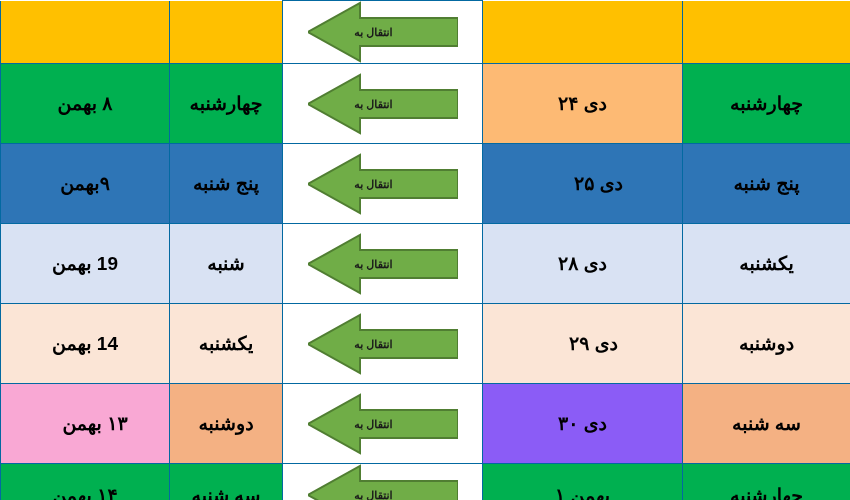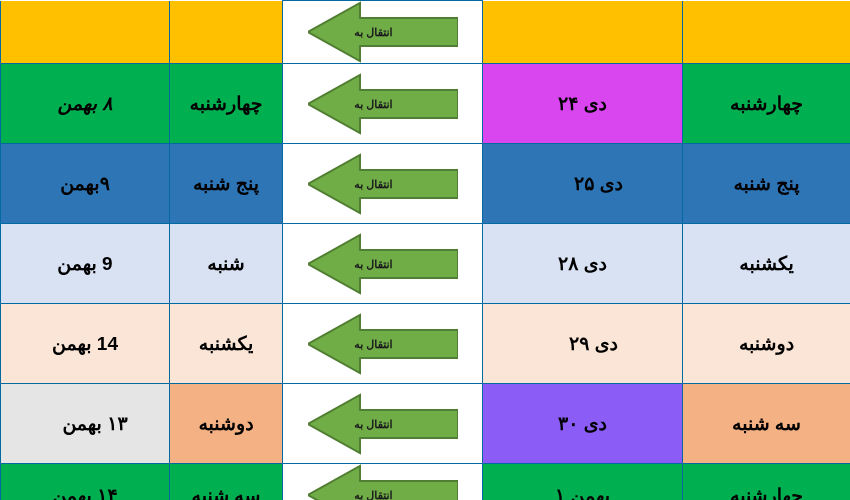--- a/index.html
+++ b/index.html
@@ -97,31 +97,31 @@
           </svg>
           <span class="arrow-label">انتقال به</span>
         </div>
       </td>
       <td style="background:#FFC000;border-top:none;"></td>
       <td style="background:#FFC000;border-top:none;"></td>
     </tr>
 
     <tr>
       <td style="background:#00B050;">چهارشنبه</td>
-      <td style="background:#d946ef;">دی ۲۴</td>
+      <td style="background:#fdba74;">دی ۲۴</td>
       <td class="arrow-cell">
         <div class="arrow-wrap">
           <svg class="arrow-svg" viewBox="0 0 150 62" preserveAspectRatio="none">
             <polygon points="0,17 98,17 98,2 150,31 98,60 98,45 0,45" fill="#70AD47" stroke="#507E32" stroke-width="2" transform="scale(-1,1) translate(-150,0)"></polygon>
           </svg>
           <span class="arrow-label">انتقال به</span>
         </div>
       </td>
       <td style="background:#00B050;">چهارشنبه</td>
-      <td style="background:#00B050;font-style:italic;">۸ بهمن</td>
+      <td style="background:#00B050;">۸ بهمن</td>
     </tr>
 
     <tr>
       <td style="background:#2E75B6;">پنج شنبه</td>
       <td style="background:#2E75B6;padding-left:32px;">دی ۲۵</td>
       <td class="arrow-cell">
         <div class="arrow-wrap">
           <svg class="arrow-svg" viewBox="0 0 150 62" preserveAspectRatio="none">
             <polygon points="0,17 98,17 98,2 150,31 98,60 98,45 0,45" fill="#70AD47" stroke="#507E32" stroke-width="2" transform="scale(-1,1) translate(-150,0)"></polygon>
           </svg>
@@ -137,21 +137,21 @@
       <td style="background:#D9E2F3;">دی ۲۸</td>
       <td class="arrow-cell">
         <div class="arrow-wrap">
           <svg class="arrow-svg" viewBox="0 0 150 62" preserveAspectRatio="none">
             <polygon points="0,17 98,17 98,2 150,31 98,60 98,45 0,45" fill="#70AD47" stroke="#507E32" stroke-width="2" transform="scale(-1,1) translate(-150,0)"></polygon>
           </svg>
           <span class="arrow-label">انتقال به</span>
         </div>
       </td>
       <td style="background:#D9E2F3;">شنبه</td>
-      <td style="background:#D9E2F3;">9 بهمن</td>
+      <td style="background:#D9E2F3;">19 بهمن</td>
     </tr>
 
     <tr>
       <td style="background:#FBE5D6;">دوشنبه</td>
       <td style="background:#FBE5D6;padding-left:22px;">دی ۲۹</td>
       <td class="arrow-cell">
         <div class="arrow-wrap">
           <svg class="arrow-svg" viewBox="0 0 150 62" preserveAspectRatio="none">
             <polygon points="0,17 98,17 98,2 150,31 98,60 98,45 0,45" fill="#70AD47" stroke="#507E32" stroke-width="2" transform="scale(-1,1) translate(-150,0)"></polygon>
           </svg>
@@ -167,21 +167,21 @@
       <td style="background:#8b5cf6;">دی ۳۰</td>
       <td class="arrow-cell">
         <div class="arrow-wrap">
           <svg class="arrow-svg" viewBox="0 0 150 62" preserveAspectRatio="none">
             <polygon points="0,17 98,17 98,2 150,31 98,60 98,45 0,45" fill="#70AD47" stroke="#507E32" stroke-width="2" transform="scale(-1,1) translate(-150,0)"></polygon>
           </svg>
           <span class="arrow-label">انتقال به</span>
         </div>
       </td>
       <td style="background:#F4B183;">دوشنبه</td>
-      <td style="background:#e5e5e5;padding-left:20px;">۱۳ بهمن</td>
+      <td style="background:#f9a8d4;padding-left:20px;">۱۳ بهمن</td>
     </tr>
 
     <tr style="height:52px;">
       <td style="background:#00B050;border-bottom:none;">چهارشنبه</td>
       <td style="background:#00B050;border-bottom:none;">بهمن ۱</td>
       <td class="arrow-cell">
         <div class="arrow-wrap">
           <svg class="arrow-svg" viewBox="0 0 150 62" preserveAspectRatio="none">
             <polygon points="0,17 98,17 98,2 150,31 98,60 98,45 0,45" fill="#70AD47" stroke="#507E32" stroke-width="2" transform="scale(-1,1) translate(-150,0)"></polygon>
           </svg>

